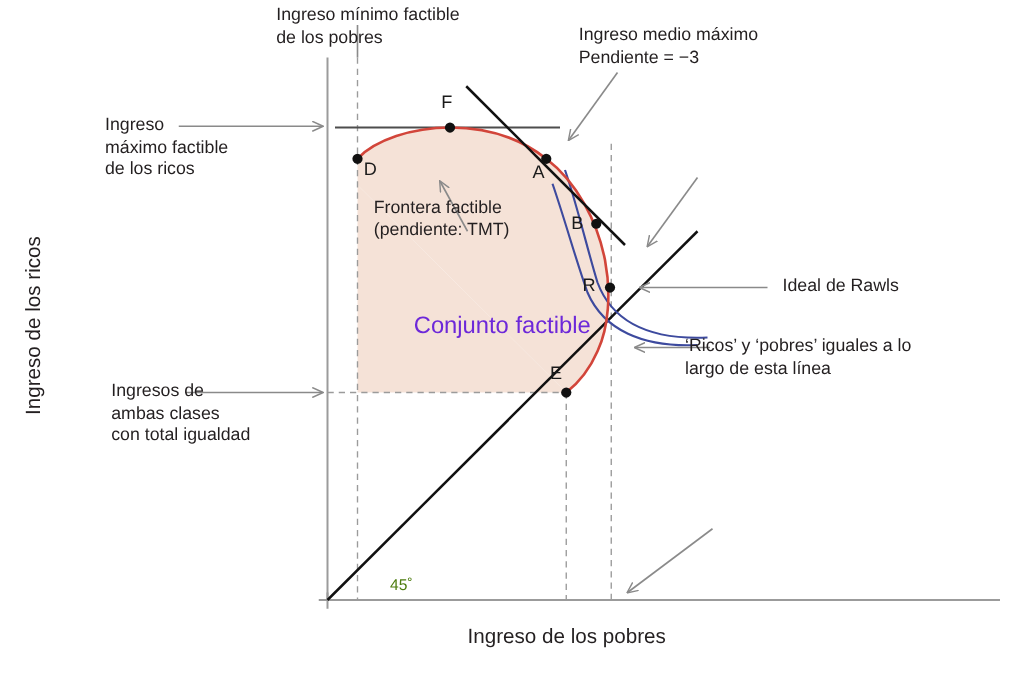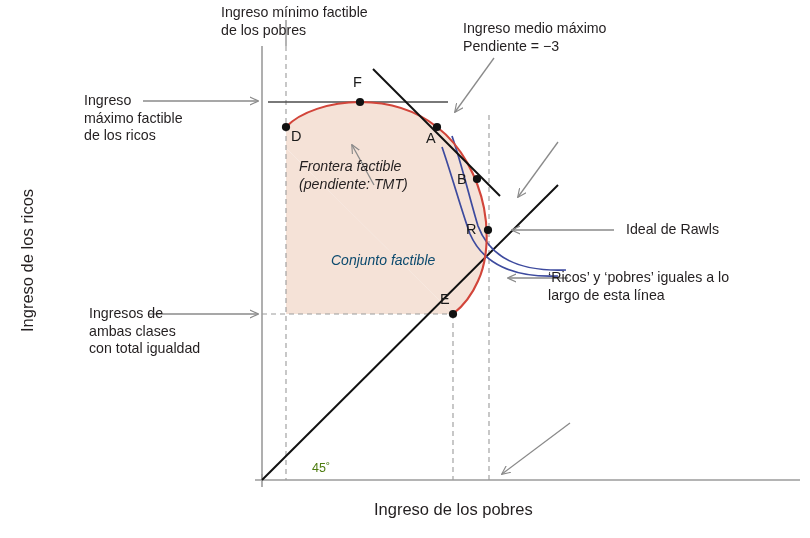--- a/index.html
+++ b/index.html
@@ -28,21 +28,21 @@
     height: 538px;
   }
   .lbl {
     position: absolute;
     font-family: "Liberation Sans", sans-serif;
     font-size: 14.2px;
     line-height: 17.5px;
     color: #231f20;
     white-space: pre;
   }
-  .lbl.red { color: #0c4a6e; font-size: 14px; font-style: italic; }
+  .lbl.red { color: #6d28d9; font-size: 19px; }
   .ptlabel {
     position: absolute;
     font-family: "Liberation Sans", sans-serif;
     font-size: 14.5px;
     color: #1a1a1a;
   }
   .axistitle {
     position: absolute;
     font-family: "Liberation Sans", sans-serif;
     font-size: 16.5px;
@@ -162,21 +162,21 @@
 
   <div class="lbl" style="left:626px; top:221px;">Ideal de Rawls</div>
 
   <div class="lbl" style="left:548px; top:269px;">‘Ricos’ y ‘pobres’ iguales a lo
 largo de esta línea</div>
 
   <div class="lbl" style="left:89px; top:305px;">Ingresos de
 ambas clases
 con total igualdad</div>
 
-  <div class="lbl" style="left:299px; top:158px;font-style:italic;">Frontera factible
+  <div class="lbl" style="left:299px; top:158px;">Frontera factible
 (pendiente: TMT)</div>
 
   <div class="lbl red" style="left:331px; top:252px;">Conjunto factible</div>
 
 
   <div class="deg" style="left:300px; top:461px;">45˚</div>
 
   <div class="ptlabel" style="left:291px; top:128px;">D</div>
   <div class="ptlabel" style="left:353px; top:74px;">F</div>
   <div class="ptlabel" style="left:426px; top:130px;">A</div>

